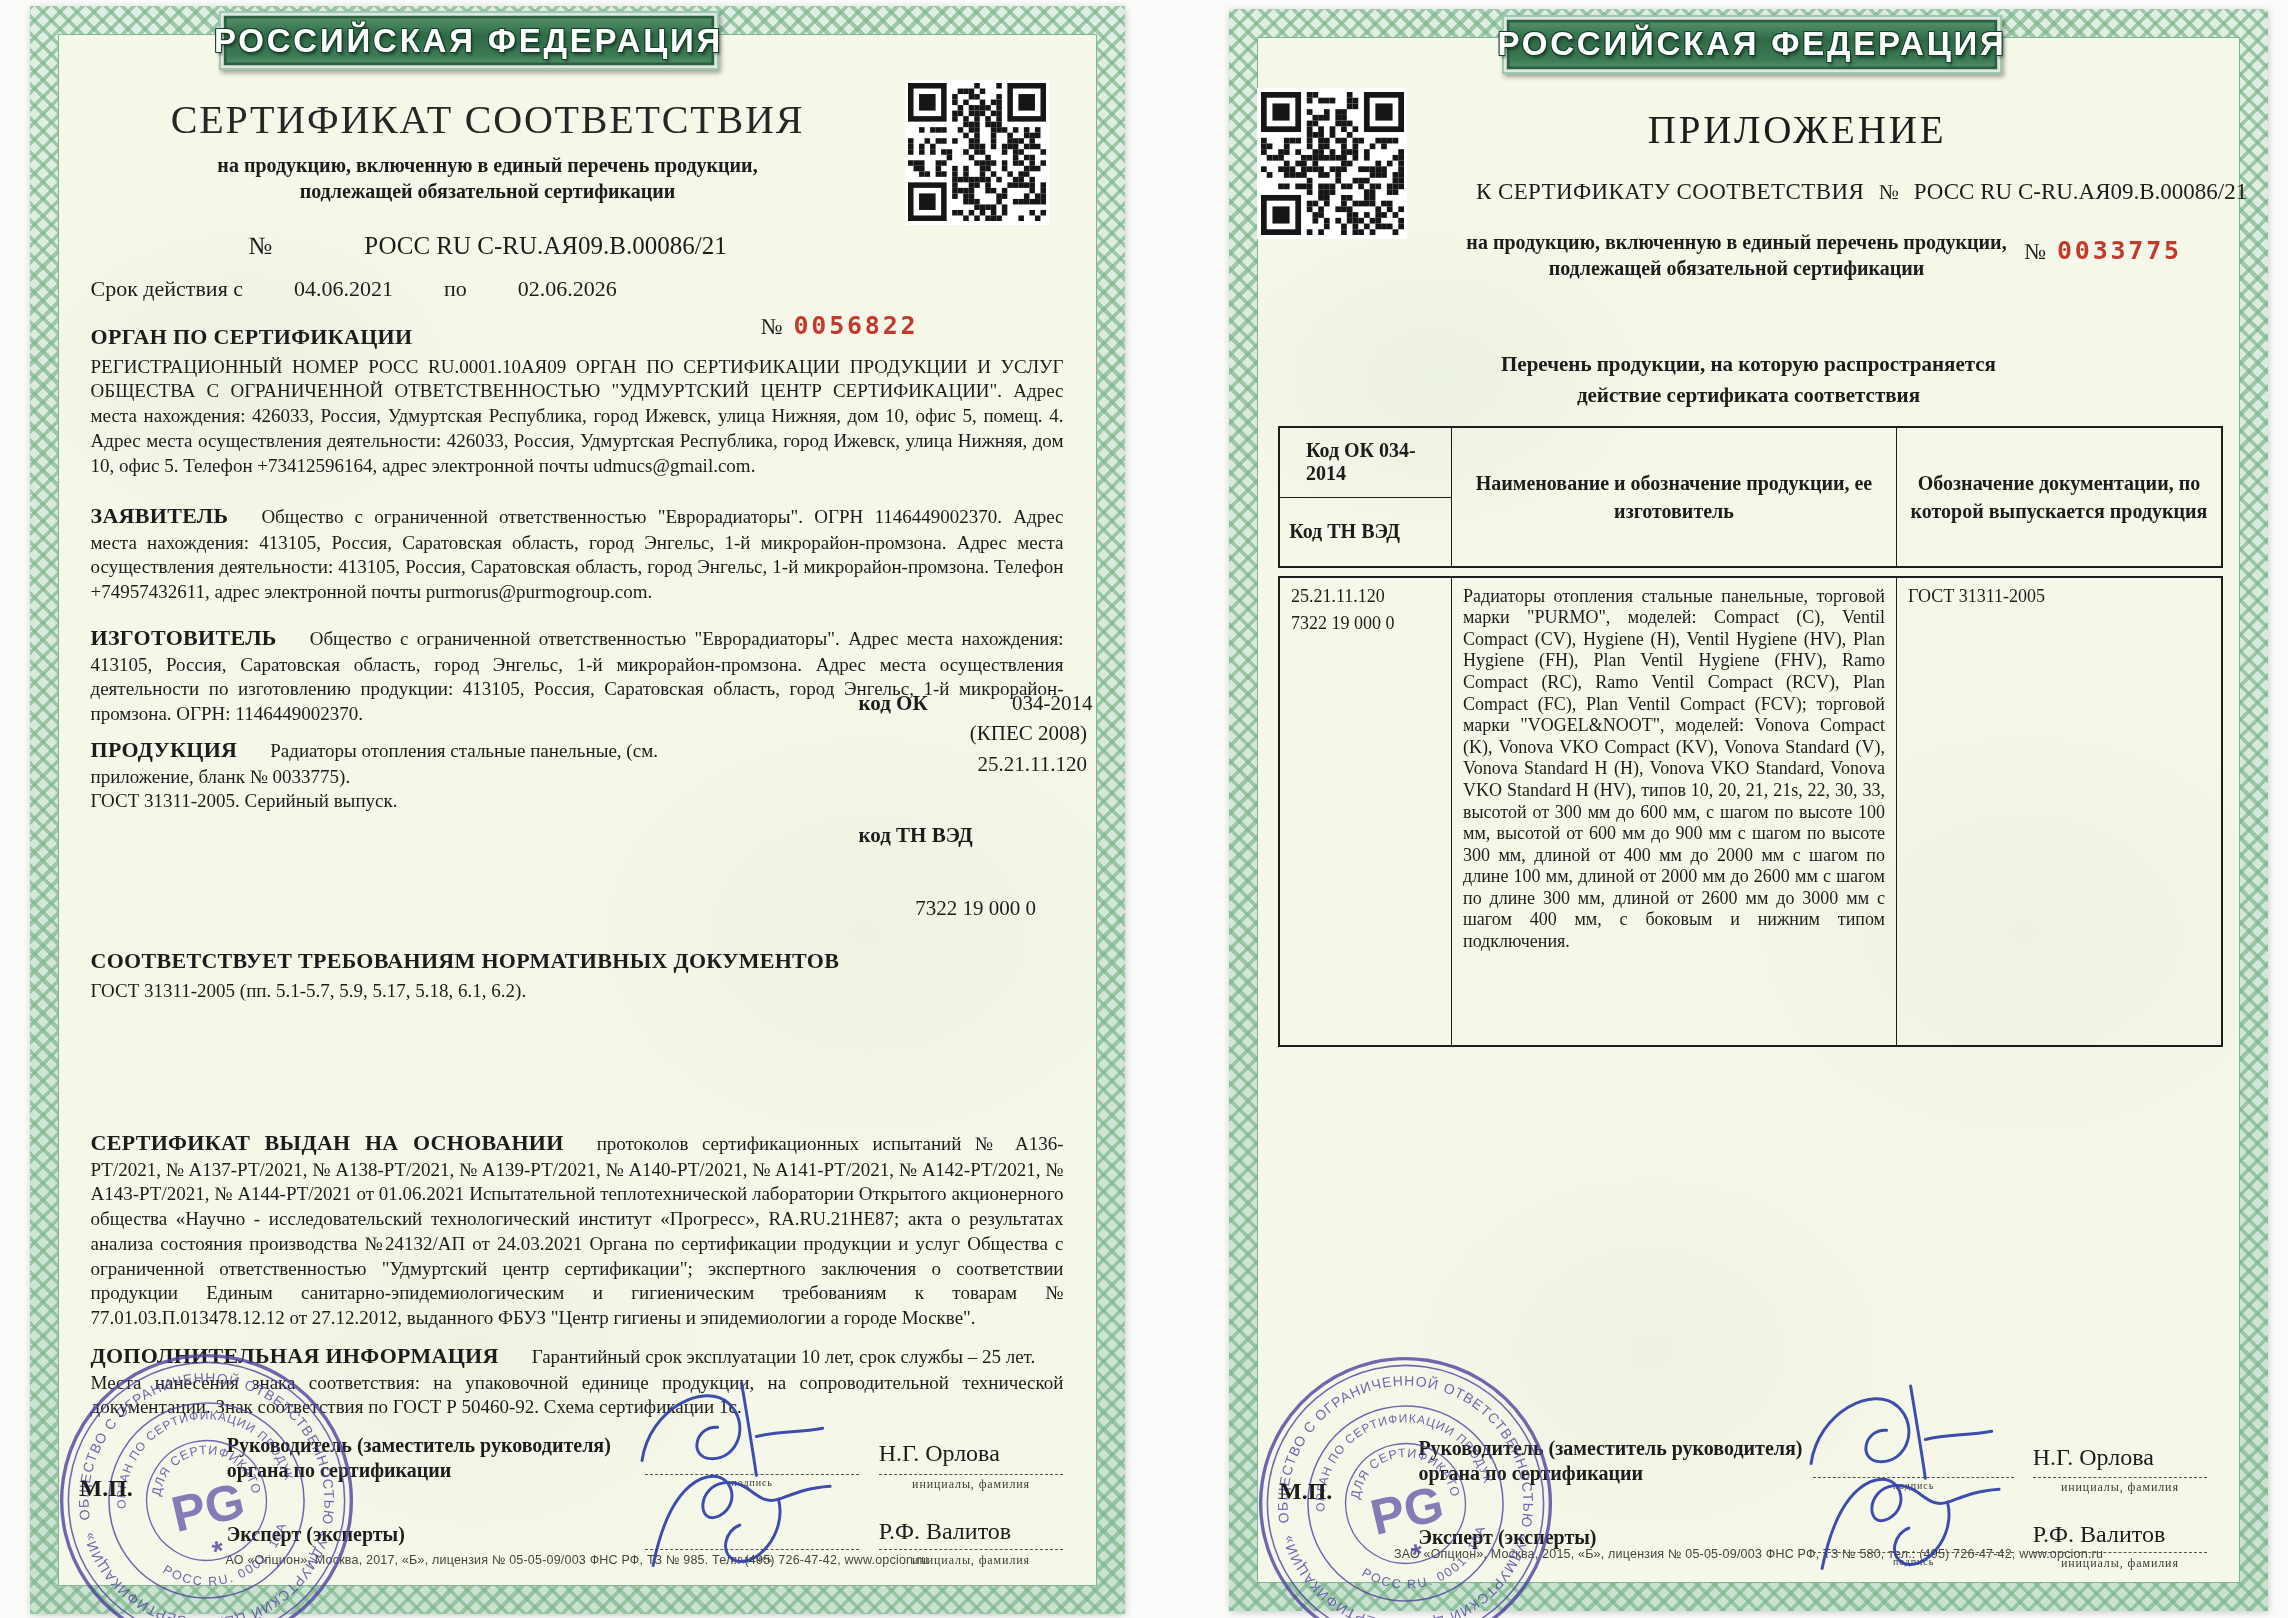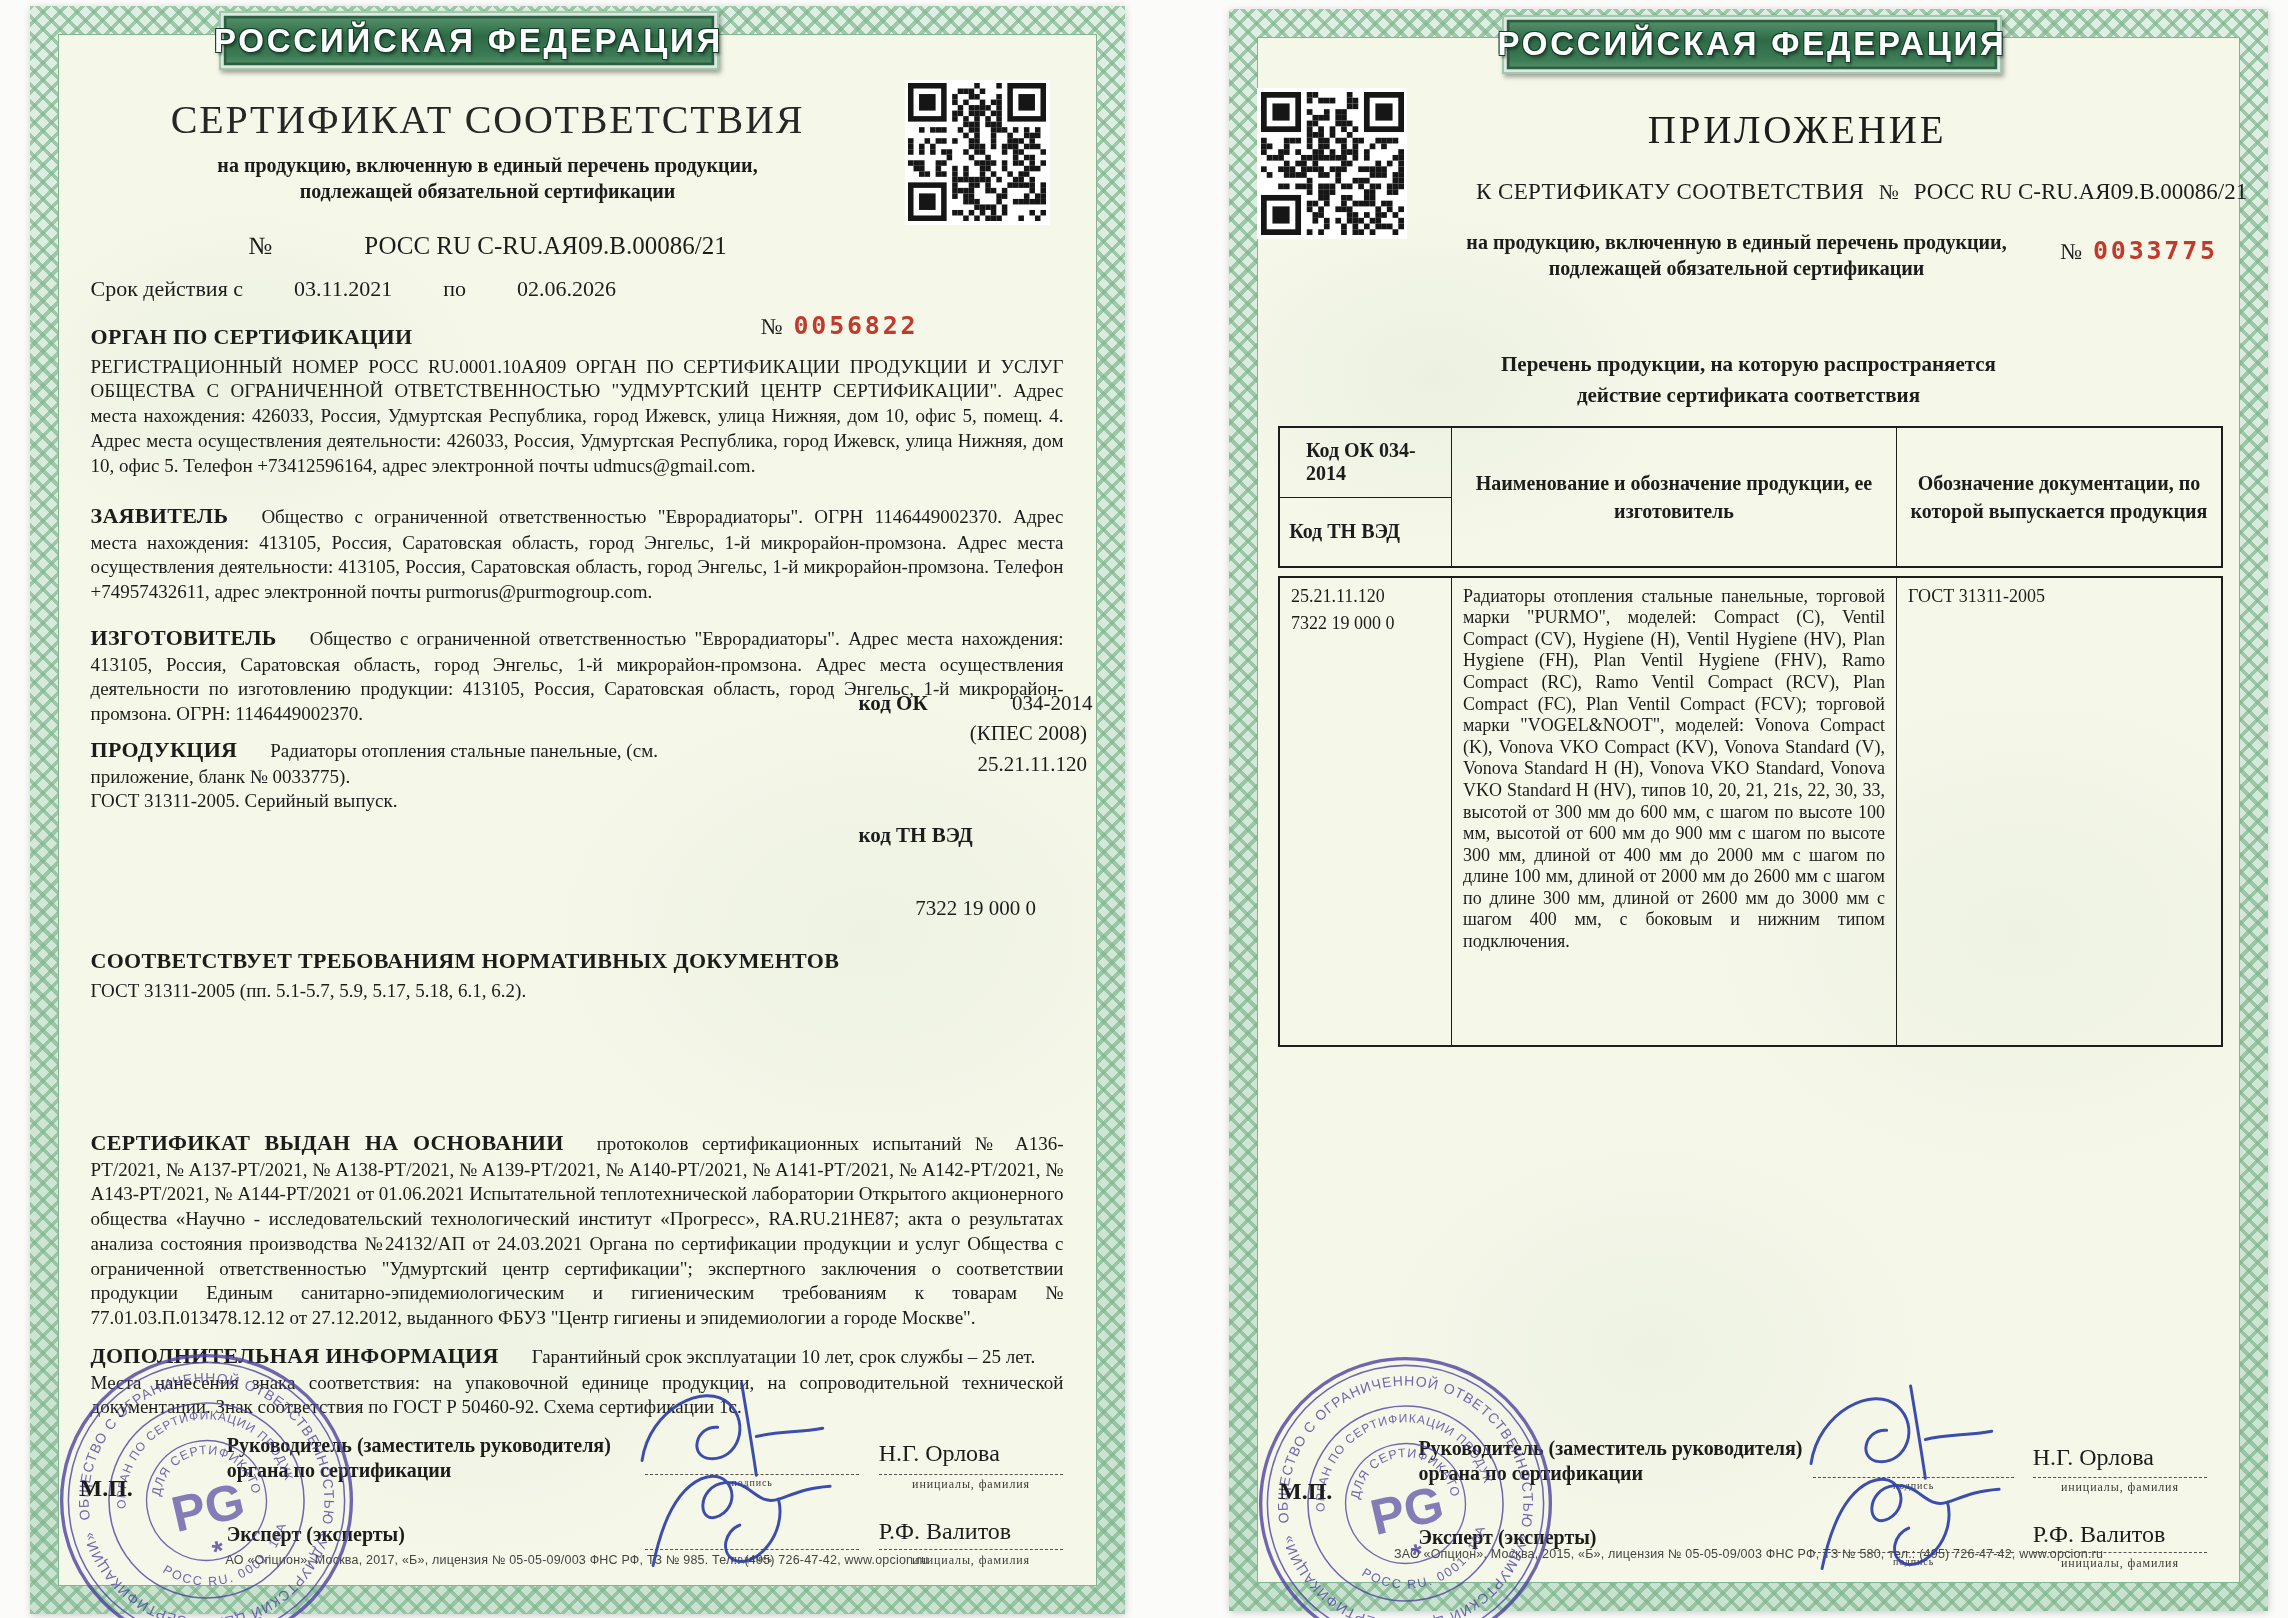--- a/index.html
+++ b/index.html
@@ -40,21 +40,21 @@
   .pre{white-space:pre-line;}
   
   .lp-head{position:absolute;left:61px;top:90px;width:794px;text-align:center;z-index:3;}
   .doc-title{font-size:40px;letter-spacing:1.8px;color:#262624;}
   .doc-sub{margin-top:9.2px;font-weight:bold;font-size:20px;line-height:1.3;}
   .num-line{margin-top:28px;display:flex;justify-content:center;gap:92px;font-size:25px;}
   .validity{margin-top:16.6px;display:flex;align-items:baseline;gap:51px;font-size:22px;}
   .serial{position:absolute;z-index:4;font-size:23px;}
   .serial .digits{font-family:"DejaVu Sans Mono", monospace;font-weight:bold;color:#c23a2c;letter-spacing:2.8px;font-size:25px;margin-left:11px;}
   #serial-left{left:731px;top:305px;}
-  #serial-right{left:831px;top:227px;}
+  #serial-right{left:795px;top:227px;}
   
   .sec{position:absolute;left:61px;width:973px;font-size:19px;line-height:1.3;text-align:justify;z-index:3;}
   .sec .h{font-weight:bold;font-size:22px;letter-spacing:0.3px;}
   .sec .hi{margin-right:33px;}
   .sec .t{margin:3.7px 0 0 0;}
   #sec-organ{top:317px;}
   #sec-zayav{top:493px;}
   #sec-izgot{top:615px;}
   #sec-prod{top:727px;width:600px;}
   #sec-sootv{top:941px;}
@@ -341,21 +341,21 @@
   <div class="lp-head">
     <div class="doc-title">СЕРТИФИКАТ СООТВЕТСТВИЯ</div>
     <div class="doc-sub pre">на продукцию, включенную в единый перечень продукции,
 подлежащей обязательной сертификации</div>
     <div class="num-line">
       <span>№</span>
       <span>РОСС RU C-RU.АЯ09.В.00086/21</span>
     </div>
     <div class="validity">
       <span>Срок действия с</span>
-      <span>03.11.2021</span>
+      <span>04.06.2021</span>
       <span>по</span>
       <span>02.06.2026</span>
     </div>
   </div>
 
   <div class="serial" id="serial-left">
     <span class="no">№</span><span class="digits">0056822</span>
   </div>
 
   <div class="sec" id="sec-organ">

